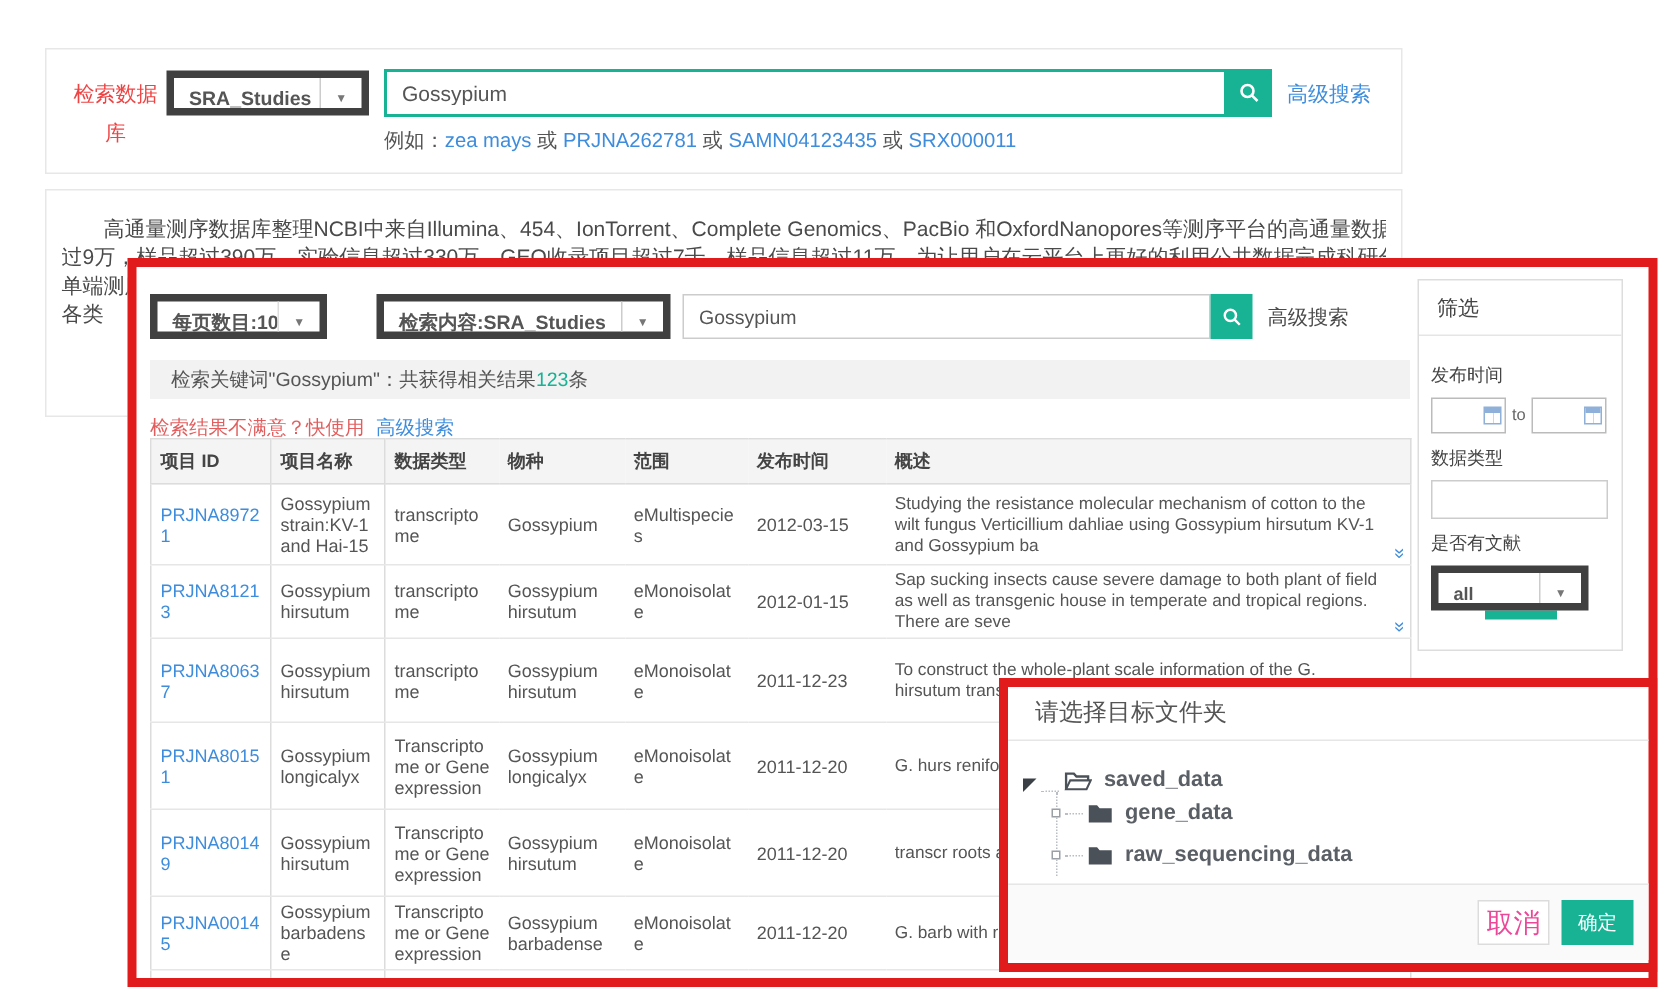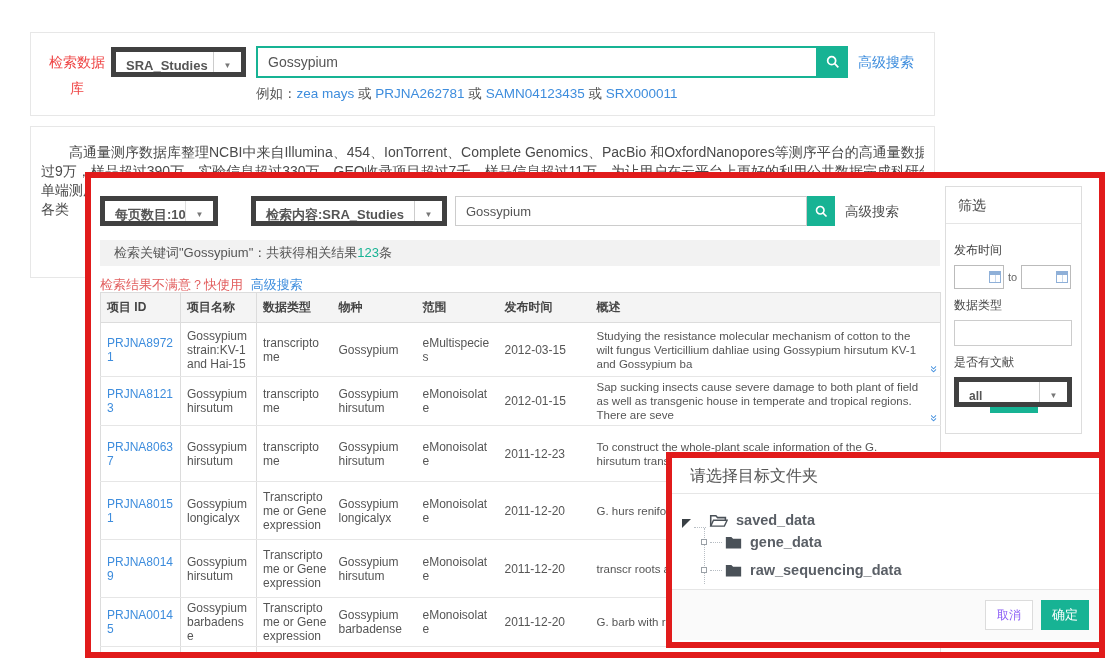--- a/index.html
+++ b/index.html
@@ -80,21 +80,21 @@
   .fp-label { font-size:12px; color:#444; margin:8px 0 6px; }
   .date-row { display:flex; align-items:center; }
   .date-box { width:50px; height:24px; border:1px solid #bbb; position:relative; background:#fff; }
   .cal-icon { position:absolute; right:2px; top:5px; width:12px; height:12px;
     border:1px solid #8fb0d8;
     background:linear-gradient(#8fb0d8 0 3px, rgba(0,0,0,0) 3px),
                linear-gradient(90deg, rgba(0,0,0,0) 0 5px, #c9d9ec 5px 6px, rgba(0,0,0,0) 6px);
     background-color:#fff; }
   .to-lbl { font-size:11px; color:#666; margin:0 4px; }
   .fp-input { width:118px; height:26px; border:1px solid #ccc; outline:none; }
-  .fp-sel { width:118px;justify-content:space-between; }
+  .fp-sel { width:105px;justify-content:space-between; }
   .fp-sel .val { font-size:12px; }
   .fp-confirm { display:block; margin:14px auto 0; width:48px; height:28px; border:0;
     background:#17b394; color:#fff; font-size:13px; cursor:pointer; font-family:inherit; }
 
   .frag { position:absolute; width:9px; border:1px solid #17b394; background:#fff; }
 
   
   .folder-dialog { position:absolute; left:666px; top:452px; width:439px; height:196px;
     border:6px solid #e11b1b; background:#fff; z-index:20; }
   .fd-header { height:36px; border-bottom:1px solid #e6e6e6; font-size:16px; color:#555;
@@ -103,21 +103,21 @@
   .tree-root-row { display:flex; align-items:flex-end; margin-left:10px; height:26px; cursor:pointer; }
   .tree-marker { width:0; height:0; border-top:9px solid #3a4045; border-right:9px solid rgba(0,0,0,0); }
   .tree-dash { width:12px; border-top:1px dotted #b8bec4; margin:0 3px; }
   .tree-label { font-size:14.5px; font-weight:bold; color:#5a5f66; margin-left:8px; }
   .tree-children { margin-left:32px; border-left:1px dotted #b8bec4; }
   .tree-child-row { display:flex; align-items:center; height:28px; cursor:pointer; }
   .tree-sq { width:6px; height:6px; border:1px solid #9aa0a6; background:#fff; margin-left:-4px; }
   .fd-footer { height:51px; background:#fafafa; border-top:1px solid #e6e6e6;
     display:flex; align-items:center; justify-content:flex-end; padding-right:10px; gap:8px; }
   .btn-cancel { width:48px; height:30px; background:#fff; border:1px solid #dcdcdc;
-    color:#8b5cf6; font-size:12px; cursor:pointer; font-family:inherit; }
+    color:#ec4899; font-size:18px; cursor:pointer; font-family:inherit; }
   .btn-ok { width:48px; height:30px; background:#17b394; border:0; color:#fff;
     font-size:13px; cursor:pointer; font-family:inherit; }
 </style>
 </head>
 <body>
 
 <div class="page">
 
   <section class="search-panel">
     <div class="db-label">检索数据库</div>

